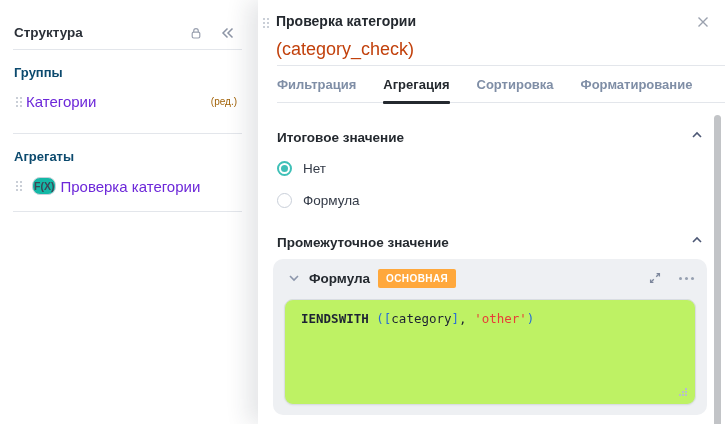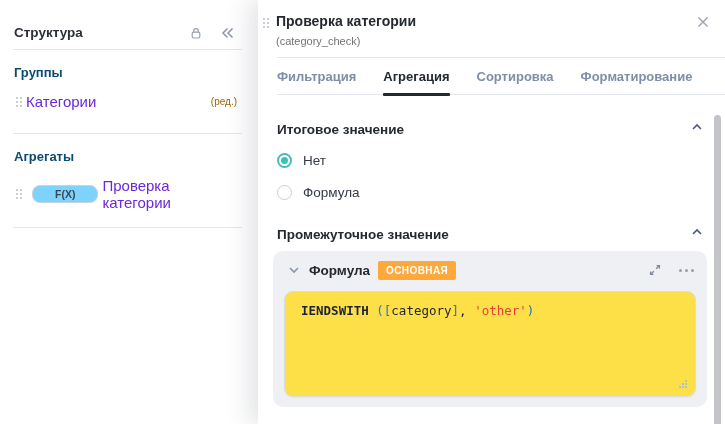--- a/index.html
+++ b/index.html
@@ -12,34 +12,34 @@
   .left-panel{position:absolute;left:0;top:12px;width:258px;height:424px;background:#fff}
   .lp-header{display:flex;align-items:center;margin:13px 24px 0 14px}
   .lp-title{flex:1;font-weight:700;font-size:13.5px;color:#2b3038}
   .lp-icon{margin-left:17px;display:flex;align-items:center;cursor:pointer}
   .divider{height:1px;background:#e3e6eb;margin:0 16px 0 13px}
   .d1{margin-top:9px}.d2{margin-top:23px}.d3{margin-top:16px}
   .lp-heading{font-weight:700;font-size:13px;color:#0c4a6e;margin:15px 0 0 14px}
   .lp-item{display:flex;align-items:center;margin:13px 21px 0 16px}
   .lp-item-label{margin-left:4px;font-size:15px;color:#6d28d9}
   .lp-item-hint{margin-left:auto;font-size:10px;color:#a16207}
-  .fx-badge{margin-left:10px;border:1px solid #ccd1da;border-radius:8px;background:#7dd3fc;
-    font-size:10.5px;font-weight:600;color:#3e4656;padding:2px 22px;line-height:12px}
+  .fx-badge{margin-left:10px;border:1px solid #ccd1da;border-radius:8px;background:#14b8a6;
+    font-size:10.5px;font-weight:600;color:#3e4656;padding:2px 1px;line-height:12px}
   .drag-dots{width:6px;height:10px;position:relative;flex:none}
   .drag-dots::before{content:"";position:absolute;left:0;top:0;width:2px;height:2px;border-radius:50%;
     background:#b9bfca;
     box-shadow:4px 0 0 #b9bfca,0 4px 0 #b9bfca,4px 4px 0 #b9bfca,0 8px 0 #b9bfca,4px 8px 0 #b9bfca}
   
   .drawer{position:absolute;left:258px;top:0;width:467px;height:424px;background:#fff;
     box-shadow:-10px 0 22px rgba(30,40,60,.12)}
   .drawer-header{display:flex;align-items:flex-start;padding:13px 16px 0 5px}
   .dh-dots{margin-top:5px}
   .dh-text{margin-left:7px}
   .drawer-title{font-size:14px;font-weight:700;color:#24292f;line-height:17px}
-  .drawer-subtitle{font-size:11px;color:#737373;margin-top:4px;line-height:14px}
+  .drawer-subtitle{font-size:18px;color:#c2410c;margin-top:12px;line-height:14px}
   .close-btn{margin-left:auto;margin-top:3px;cursor:pointer;display:flex}
   .header-divider{height:1px;background:#e3e6eb;margin:9px 0 0 19px}
   .tabs{display:flex;gap:27px;margin-left:19px;border-bottom:1px solid #e3e6eb}
   .tab{padding:11px 0 10px;font-size:13px;font-weight:600;color:var(--tab-inactive,#7f8ea6);
     position:relative;cursor:pointer;white-space:nowrap}
   .tab.active{color:var(--tab-active,#24292f)}
   .tab.active::after{content:"";position:absolute;left:0;right:0;bottom:-2px;height:3px;
     background:var(--tab-active,#24292f);border-radius:1px}
   .section-row{display:flex;margin:27px 22px 0 19px}
   .section-title{flex:1;font-size:13.5px;font-weight:700;color:#24292f}
@@ -56,21 +56,21 @@
   .card-header{display:flex;align-items:center;height:22px}
   .card-chevron{margin-left:4px;display:flex;cursor:pointer}
   .card-title{margin-left:9px;font-size:13.5px;font-weight:700;color:#24292f}
   .badge{margin-left:8px;background:var(--badge-orange,#ffa83c);color:#fff;font-size:10px;
     font-weight:700;letter-spacing:.4px;padding:4px 8px;border-radius:2px;line-height:11px}
   .card-actions{margin-left:auto;display:flex;align-items:center}
   .expand-btn{cursor:pointer;display:flex}
   .menu-dots{margin-left:17px;width:17px;height:4px;position:relative;cursor:pointer}
   .menu-dots::before{content:"";position:absolute;left:0;top:1px;width:3px;height:3px;border-radius:50%;
     background:#97a0b1;box-shadow:6px 0 0 #97a0b1,12px 0 0 #97a0b1}
-  .editor{margin-top:10px;background:#fde047;border:1px solid #d9dde2;border-radius:9px;height:106px;
+  .editor{margin-top:10px;background:#bef264;border:1px solid #d9dde2;border-radius:9px;height:106px;
     position:relative;box-sizing:border-box;box-shadow:0 1px 2px rgba(30,40,60,.04)}
   .code{padding:11px 16px;font-family:"DejaVu Sans Mono","Liberation Mono",monospace;
     font-size:12.5px;line-height:16px;white-space:pre}
   .tk-function{color:var(--code-function,#1d2233);font-weight:600}
   .tk-bracket{color:var(--link-blue,#2a6fd3)}
   .tk-field{color:#1d2233}
   .tk-plain{color:#1d2233}
   .tk-string{color:var(--code-string,#e83f38)}
   .grip{position:absolute;right:8px;bottom:8px;width:2px;height:2px;background:#b7bdc9;cursor:nwse-resize;
     box-shadow:-3px 0 0 #b7bdc9,-6px 0 0 #b7bdc9,0 -3px 0 #b7bdc9,-3px -3px 0 #b7bdc9,0 -6px 0 #b7bdc9}

